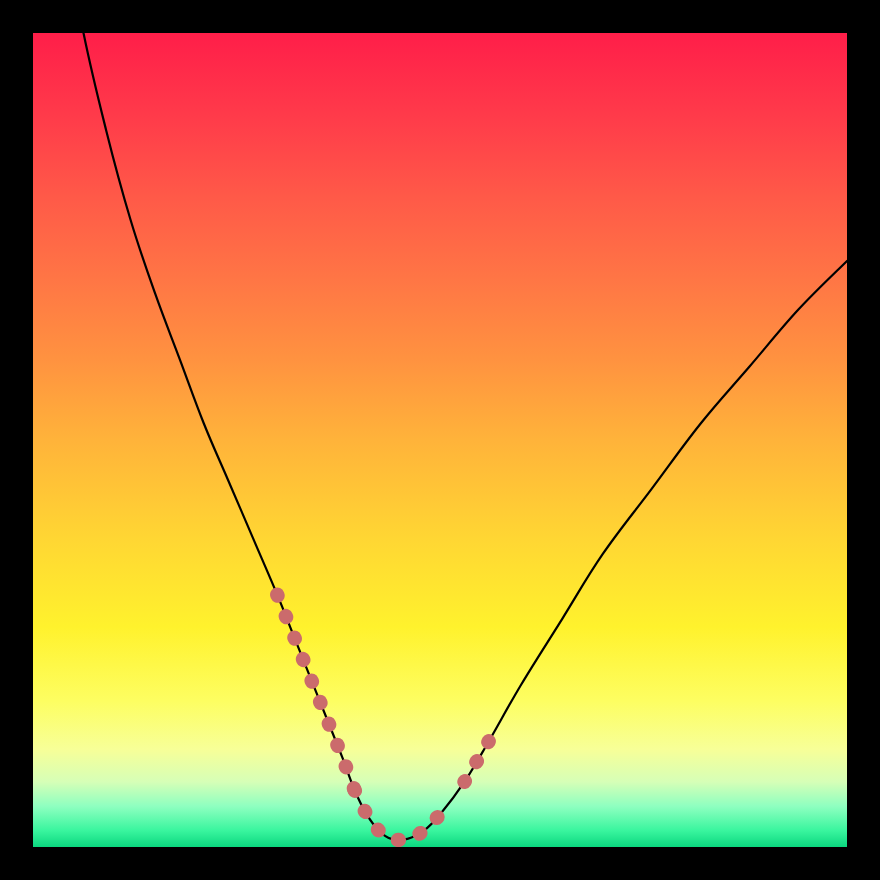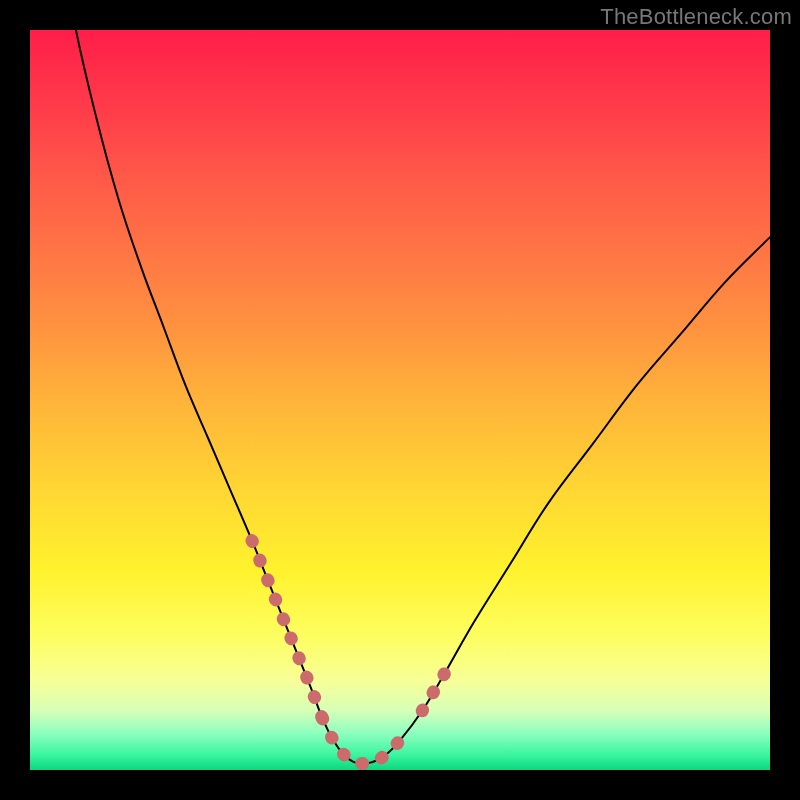--- a/index.html
+++ b/index.html
@@ -67,14 +67,13 @@
     <svg class="curve" viewBox="0 0 740 740" preserveAspectRatio="none">
       <path id="main-curve" fill="none" stroke="#000000" stroke-width="2" stroke-linecap="round" d="M 0 -296 C 3.9959999999999996 -266.69599999999997 14.208 -185.14799999999994 22.2 -133.19999999999993 C 30.192 -81.25199999999992 36.408 -47.35999999999996 44.4 -7.399999999999977 C 52.391999999999996 32.56 58.608 56.83199999999997 66.6 88.79999999999995 C 74.592 120.76799999999994 80.80799999999999 143.55999999999995 88.8 170.19999999999993 C 96.792 196.83999999999992 103.008 214.15599999999995 111 236.79999999999995 C 118.992 259.44399999999996 125.20799999999998 274.688 133.2 296 C 141.19199999999998 317.312 147.40800000000002 335.21999999999997 155.4 355.2 C 163.392 375.18 169.608 388.352 177.6 407 C 185.59199999999998 425.648 191.80800000000002 440.152 199.8 458.8 C 207.792 477.44800000000004 215.34 494.61600000000004 222 510.6 C 228.66 526.5840000000001 231.472 534.28 236.8 547.6 C 242.12800000000001 560.9200000000001 246.27200000000002 571.28 251.60000000000002 584.6 C 256.928 597.9200000000001 261.072 608.28 266.4 621.6 C 271.72799999999995 634.9200000000001 276.538 646.612 281.2 658.6 C 285.86199999999997 670.5880000000001 288.30400000000003 678.8760000000001 292.3 688.2 C 296.296 697.524 299.404 703.74 303.4 710.4 C 307.39599999999996 717.06 310.504 721.2040000000001 314.5 725.2 C 318.496 729.196 320.938 731.268 325.6 732.6 C 330.26200000000006 733.932 335.07200000000006 733.932 340.40000000000003 732.6 C 345.728 731.268 349.872 729.196 355.2 725.2 C 360.52799999999996 721.2040000000001 363.34 718.3919999999999 370 710.4 C 376.66 702.408 384.208 692.788 392.20000000000005 680.8 C 400.19200000000006 668.8119999999999 405.076 659.784 414.40000000000003 643.8 C 423.72400000000005 627.8159999999999 432.012 611.98 444 592 C 455.988 572.02 467.68 554.112 481 532.8 C 494.32 511.48799999999994 503.348 494.91200000000003 518 473.6 C 532.652 452.288 546.4159999999999 435.712 562.4 414.4 C 578.384 393.08799999999997 590.8159999999999 375.17999999999995 606.8 355.2 C 622.784 335.22 635.216 322.04800000000006 651.2 303.40000000000003 C 667.1840000000001 284.752 679.6159999999999 268.91599999999994 695.5999999999999 251.59999999999997 C 711.584 234.28399999999996 732.008 215.19200000000004 740 207.20000000000005"></path>
       <g id="highlight-group">
           <path d="M 222 510.6 C 224.66400000000002 517.26 231.472 534.28 236.8 547.6 C 242.12800000000001 560.9200000000001 246.27200000000002 571.28 251.60000000000002 584.6 C 256.928 597.9200000000001 261.072 608.28 266.4 621.6 C 271.72799999999995 634.9200000000001 276.538 646.612 281.2 658.6 C 285.86199999999997 670.5880000000001 290.302 682.8720000000001 292.3 688.2" fill="none" stroke="#cb6b6c" stroke-width="13" stroke-linecap="round" stroke-linejoin="round" stroke-dasharray="1 20"></path>
           <path d="M 292.3 688.2 C 294.298 692.196 299.404 703.74 303.4 710.4 C 307.39599999999996 717.06 310.504 721.2040000000001 314.5 725.2 C 318.496 729.196 320.938 731.268 325.6 732.6 C 330.26200000000006 733.932 335.07200000000006 733.932 340.40000000000003 732.6 C 345.728 731.268 349.872 729.196 355.2 725.2 C 360.52799999999996 721.2040000000001 367.336 713.064 370 710.4" fill="none" stroke="#cb6b6c" stroke-width="13" stroke-linecap="round" stroke-linejoin="round" stroke-dasharray="1 20"></path>
           <path d="M 392.20000000000005 680.8 C 396.196 674.14 410.40400000000005 650.4599999999999 414.40000000000003 643.8" fill="none" stroke="#cb6b6c" stroke-width="13" stroke-linecap="round" stroke-linejoin="round" stroke-dasharray="1 20"></path>
         </g>
     </svg>
   </div>
 
-  <div class="watermark">TheBottleneck.com</div>
 </div>
 
 </body></html>

